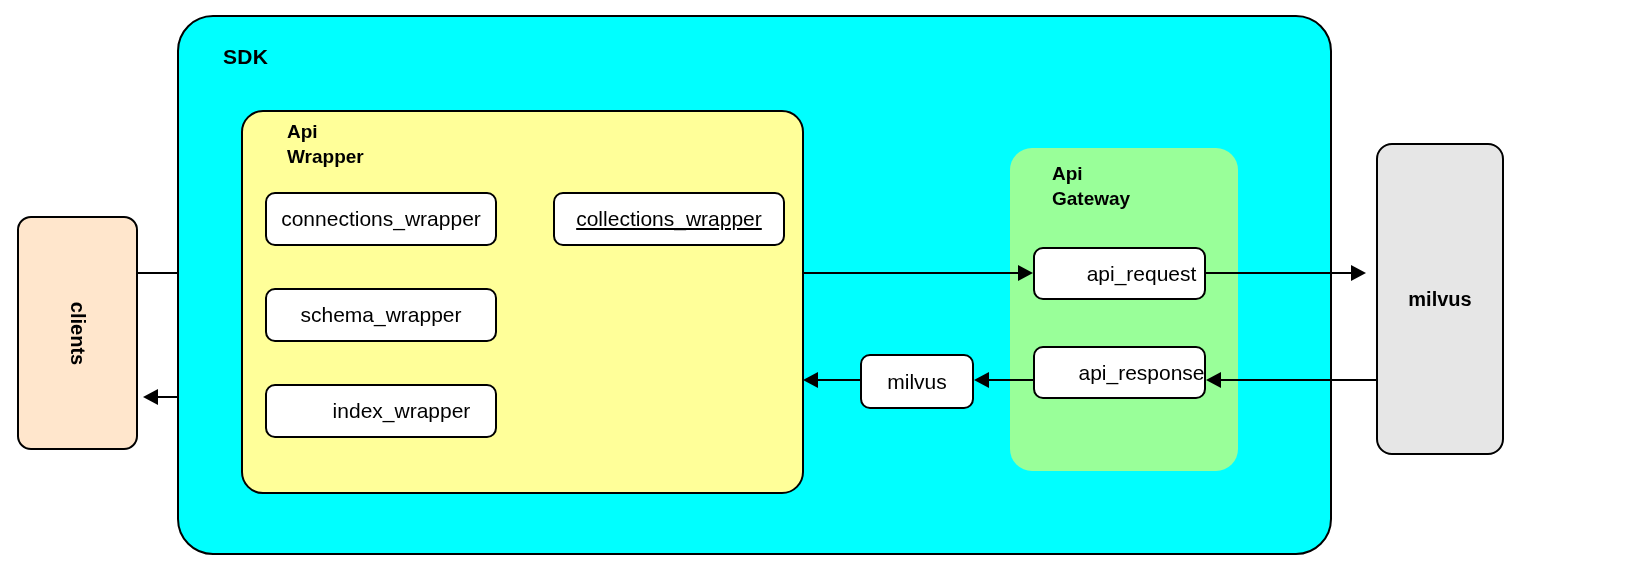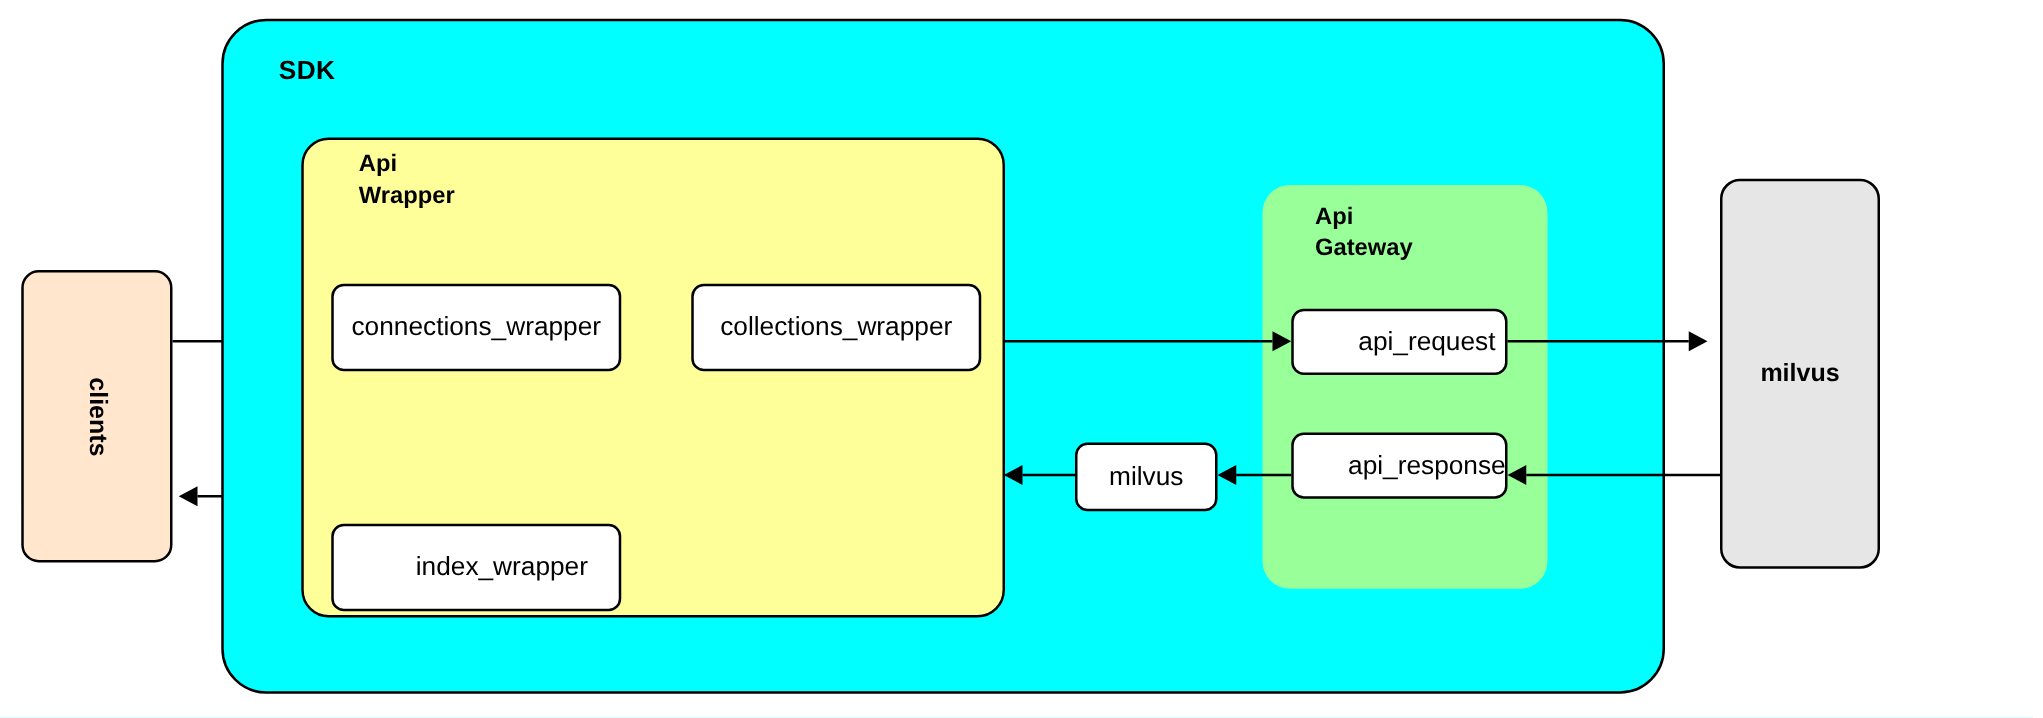--- a/index.html
+++ b/index.html
@@ -136,23 +136,23 @@
 
   
   .node-checker {
     left: 860px;
     top: 354px;
     width: 114px;
     height: 55px;
   }
 
   
-  .node-w { width: 232px; height: 70px; margin-top: 35px; }
+  .node-w { width: 232px; height: 54px; }
   .node-col-a { left: 265px; }
-  .node-col-b { left: 553px; }
+  .node-col-b { left: 553px; text-decoration: underline; }
   .node-row-1 { top: 192px; }
   .node-row-2 { top: 288px; }
   .node-row-3 { top: 384px; padding-left: 41px; }
 
   
   .node-g { left: 1033px; width: 173px; height: 53px; padding-left: 44px; }
   .node-g-request  { top: 247px; }
   .node-g-response { top: 346px; }
 
   
@@ -194,20 +194,23 @@
     <div class="container-title">Api
 Wrapper</div>
   </div>
 
   <div class="box node node-w node-col-a node-row-1">
     <span>connections_wrapper</span>
   </div>
   <div class="box node node-w node-col-b node-row-1">
     <span>collections_wrapper</span>
   </div>
+  <div class="box node node-w node-col-a node-row-2">
+    <span>schema_wrapper</span>
+  </div>
   <div class="box node node-w node-col-a node-row-3">
     <span>index_wrapper</span>
   </div>
 
   <div class="box container-gateway">
     <div class="container-title">Api
 Gateway</div>
   </div>
 
   <div class="edge" style="left:803px; top:272px; width:215px;"></div>

